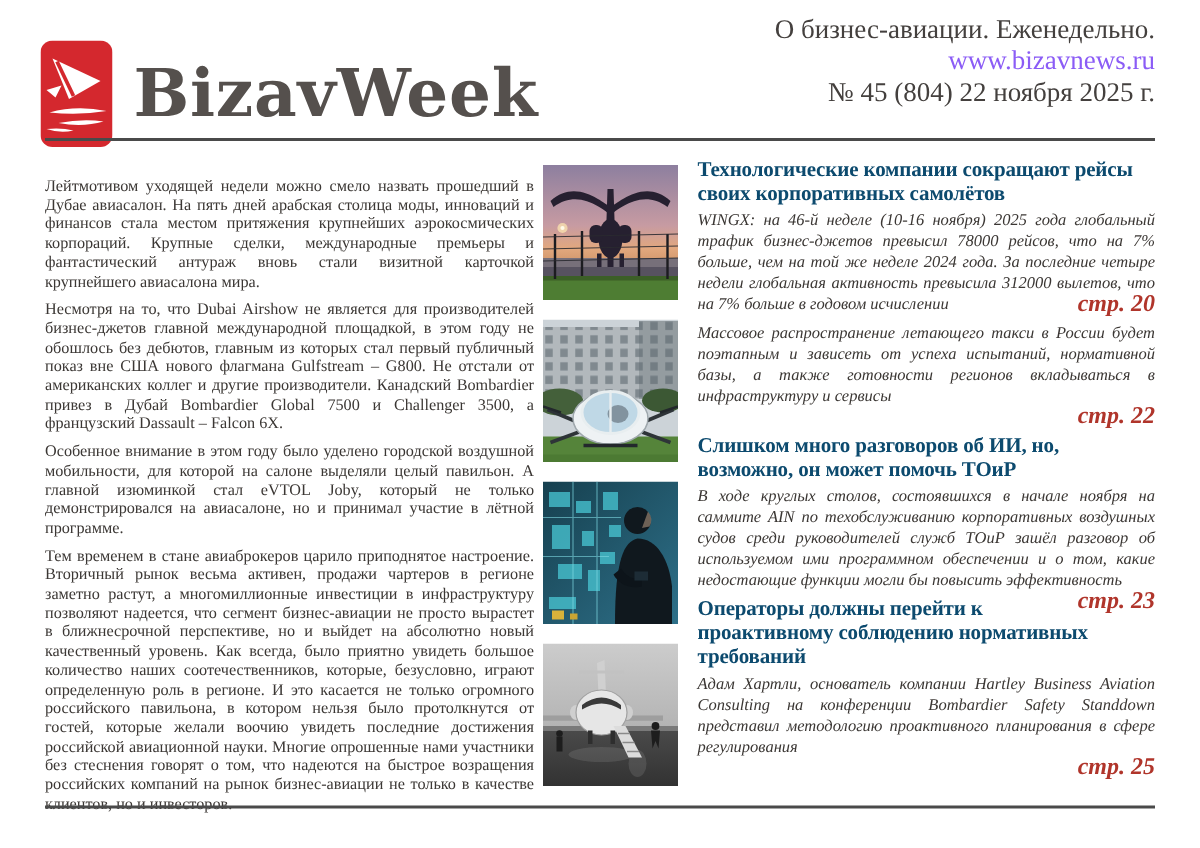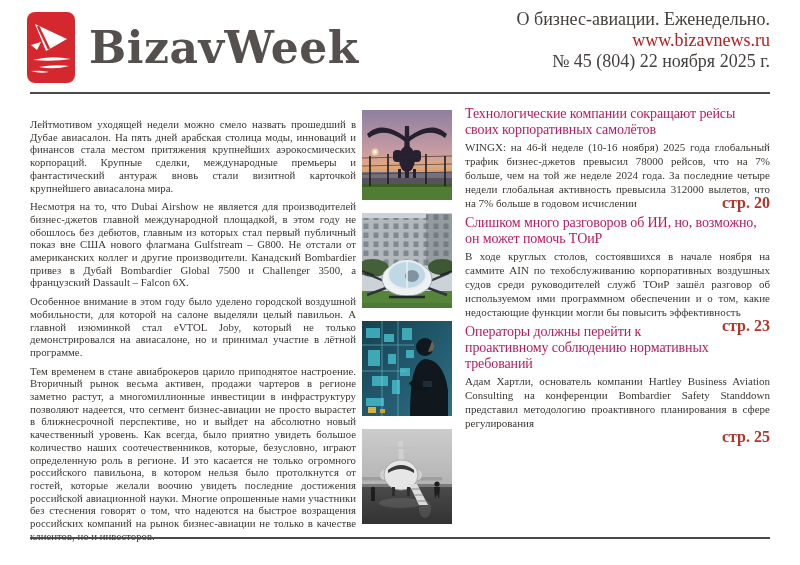--- a/index.html
+++ b/index.html
@@ -1,46 +1,46 @@
 <!DOCTYPE html>
 <html lang="ru"><head>
 <meta charset="utf-8">
 <style>
   html,body{margin:0;padding:0;background:#ffffff;}
   .page{position:relative;width:800px;height:565px;background:#fff;overflow:hidden;
         font-family:"Liberation Serif", serif;color:#3b3734;}
 
   
-  .header-left{position:absolute;left:27px;top:12px;display:flex;align-items:center;}
+  .header-left{position:absolute;left:27px;top:27px;display:flex;align-items:center;}
   .logo{width:48px;height:71px;display:block;}
   .masthead{margin-left:14px;font-family:"DejaVu Serif", serif;font-weight:bold;
             font-size:44px;letter-spacing:0.5px;color:#55504d;line-height:71px;}
   .header-right{position:absolute;right:30px;top:9px;text-align:right;
                 font-size:18px;line-height:21px;color:#44403e;}
-  .header-right .website{color:#b91c1c;text-decoration:none;display:block;cursor:pointer;}
+  .header-right .website{color:#8b5cf6;text-decoration:none;display:block;cursor:pointer;}
   .rule{position:absolute;left:30px;right:30px;height:0;border-top:2px solid #4a4a4a;}
   .rule-top{top:92px;}
   .rule-bottom{top:537px;}
 
   
   .col-left{position:absolute;left:30px;top:118px;width:326px;
             font-size:10.8px;line-height:12.7px;text-align:justify;}
   .col-left p{margin:0 0 6px 0;}
 
   
   .col-photos{position:absolute;left:362px;top:110px;width:90px;
               display:flex;flex-direction:column;gap:13px;}
   .photo{display:block;width:90px;}
 
   
   .col-news{position:absolute;left:465px;top:106px;width:305px;}
   .news-item{margin:0 0 5px 0;}
-  .news-title{margin:0 0 2px 0;font-weight:normal;font-size:14px;line-height:16px;
-              letter-spacing:-0.1px;color:#be185d;}
-  .news-summary{margin:0;font-size:11px;line-height:14px;text-align:justify;color:#3b3734;}
+  .news-title{margin:0 0 2px 0;font-weight:bold;font-size:14px;line-height:16px;
+              letter-spacing:-0.1px;color:#0c4a6e;}
+  .news-summary{margin:0;font-size:11px;line-height:14px;text-align:justify;color:#3b3734;font-style:italic;}
   .page-ref{color:#b0352b;font-weight:bold;font-size:16px;cursor:pointer;}
   .ref-inline{float:right;}
   .ref-block{display:block;text-align:right;line-height:14px;margin-top:0;}
 </style>
 </head>
 <body>
 
 <div class="page">
 
   <div class="header-left">
@@ -226,20 +226,21 @@
   </div>
 
   <div class="col-news">
 
     <div class="news-item">
       <p class="news-title">Технологические компании сокращают рейсы своих корпоративных самолётов</p>
       <p class="news-summary"><span>WINGX: на 46-й неделе (10-16 ноября) 2025 года глобальный трафик бизнес-джетов превысил 78000 рейсов, что на 7% больше, чем на той же неделе 2024 года. За последние четыре недели глобальная активность превысила 312000 вылетов, что на 7% больше в годовом исчислении</span> <span class="page-ref ref-inline">стр. 20</span></p>
     </div>
 
     <div class="news-item">
+      <p class="news-summary"><span>Массовое распространение летающего такси в России будет поэтапным и зависеть от успеха испытаний, нормативной базы, а также готовности регионов вкладываться в инфраструктуру и сервисы</span> <span class="page-ref ref-block">стр. 22</span></p>
     </div>
 
     <div class="news-item">
       <p class="news-title">Слишком много разговоров об ИИ, но, возможно, он может помочь ТОиР</p>
       <p class="news-summary"><span>В ходе круглых столов, состоявшихся в начале ноября на саммите AIN по техобслуживанию корпоративных воздушных судов среди руководителей служб ТОиР зашёл разговор об используемом ими программном обеспечении и о том, какие недостающие функции могли бы повысить эффективность</span> <span class="page-ref ref-inline">стр. 23</span></p>
     </div>
 
     <div class="news-item">
       <p class="news-title">Операторы должны перейти к проактивному соблюдению нормативных требований</p>
       <p class="news-summary"><span>Адам Хартли, основатель компании Hartley Business Aviation Consulting на конференции Bombardier Safety Standdown представил методологию проактивного планирования в сфере регулирования</span> <span class="page-ref ref-block">стр. 25</span></p>

